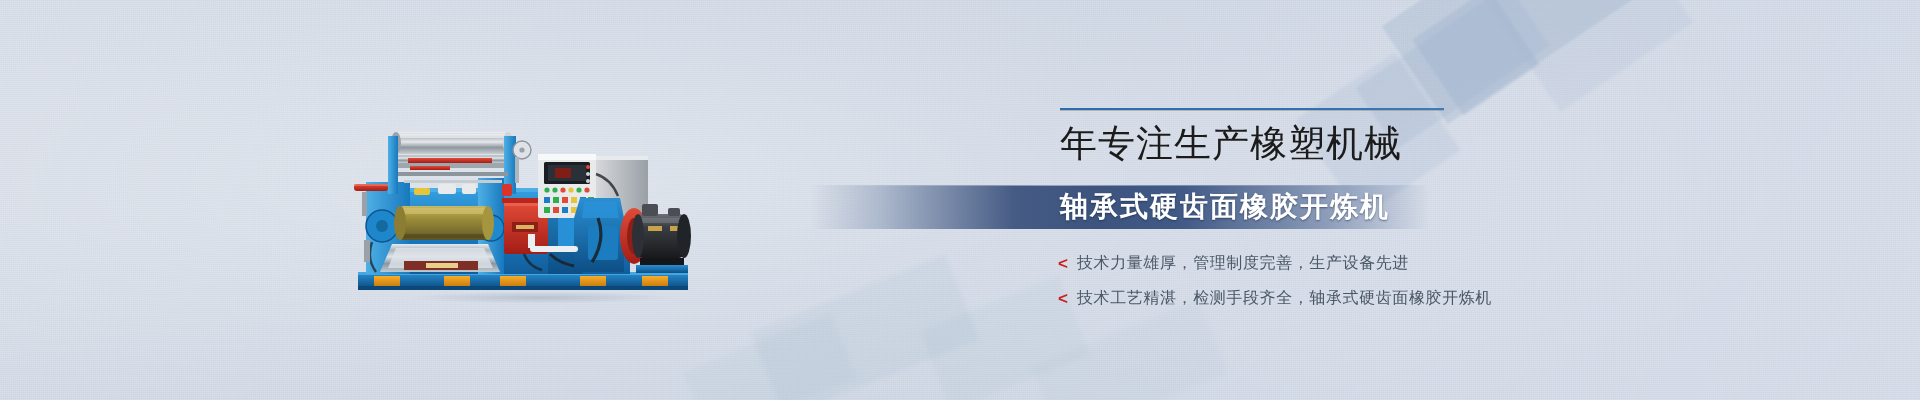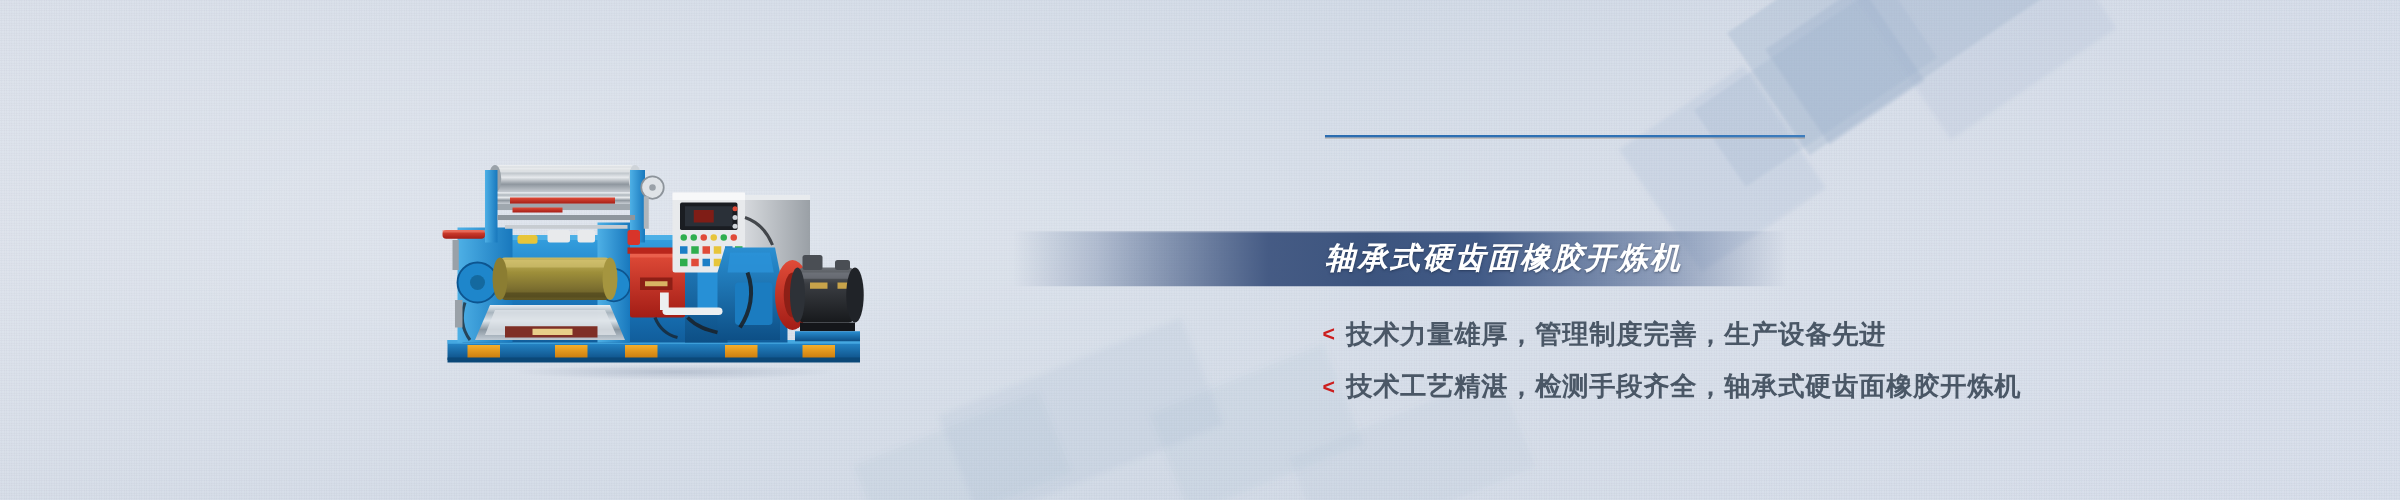--- a/index.html
+++ b/index.html
@@ -119,44 +119,42 @@
         rgba(78,102,146,.55) 83%,
         rgba(110,132,170,0) 100%);
   }
   #subtitle-bar::before {
     content:""; position:absolute; left:0; top:0; right:0; height:1px;
     background:linear-gradient(90deg, rgba(255,255,255,0), rgba(255,255,255,.45) 40%, rgba(255,255,255,0));
   }
   #subtitle {
     position:absolute; left:250px; top:0;
     height:62px; line-height:44px;
-    font-size:24px; font-weight:bold; color:#ffffff;
+    font-size:28px; font-weight:bold; color:#ffffff;
     letter-spacing:2px; white-space:nowrap;
     text-shadow:0 1px 2px rgba(20,32,56,.55);
-    font-style:italic;
   }
 
   #bullets { position:absolute; left:-2px; top:145px; }
   .bullet {
     display:flex; align-items:center;
     margin-bottom:14px;
     white-space:nowrap;
   }
   .chev {
     color:#cc1e1e;
     font-size:17px;
     font-weight:bold;
     margin-right:9px;
     line-height:1;
   }
   .bullet-text {
-    font-size:21px;
+    font-size:16px;
     color:#4a5766;
     letter-spacing:.6px;
-    font-weight:bold;
   }
 
   
   #machine { position:absolute; left:352px; top:122px; width:372px; height:178px; }
   #machine svg { display:block; }
   #machine-shadow {
     position:absolute; left:360px; top:292px; width:360px; height:14px;
     background:radial-gradient(50% 60% at 50% 40%, rgba(70,90,120,.22), rgba(70,90,120,0) 72%);
     pointer-events:none;
   }
@@ -365,20 +363,21 @@
       <rect x="86" y="62" width="18" height="10" rx="2" fill="#e8eaec"></rect>
       <rect x="150" y="62" width="10" height="12" rx="2" fill="#d8342a"></rect>
     </svg>
   </div>
 
   <div id="text-block">
 
     <div id="rule-top"></div>
     <div id="rule-top-shadow"></div>
 
+    <div id="headline">年专注生产橡塑机械</div>
 
     <div id="subtitle-bar">
       <div id="subtitle">轴承式硬齿面橡胶开炼机</div>
     </div>
 
     <div id="bullets">
       <div class="bullet">
         <span class="chev">&lt;</span>
         <span class="bullet-text">技术力量雄厚，管理制度完善，生产设备先进</span>
       </div>

